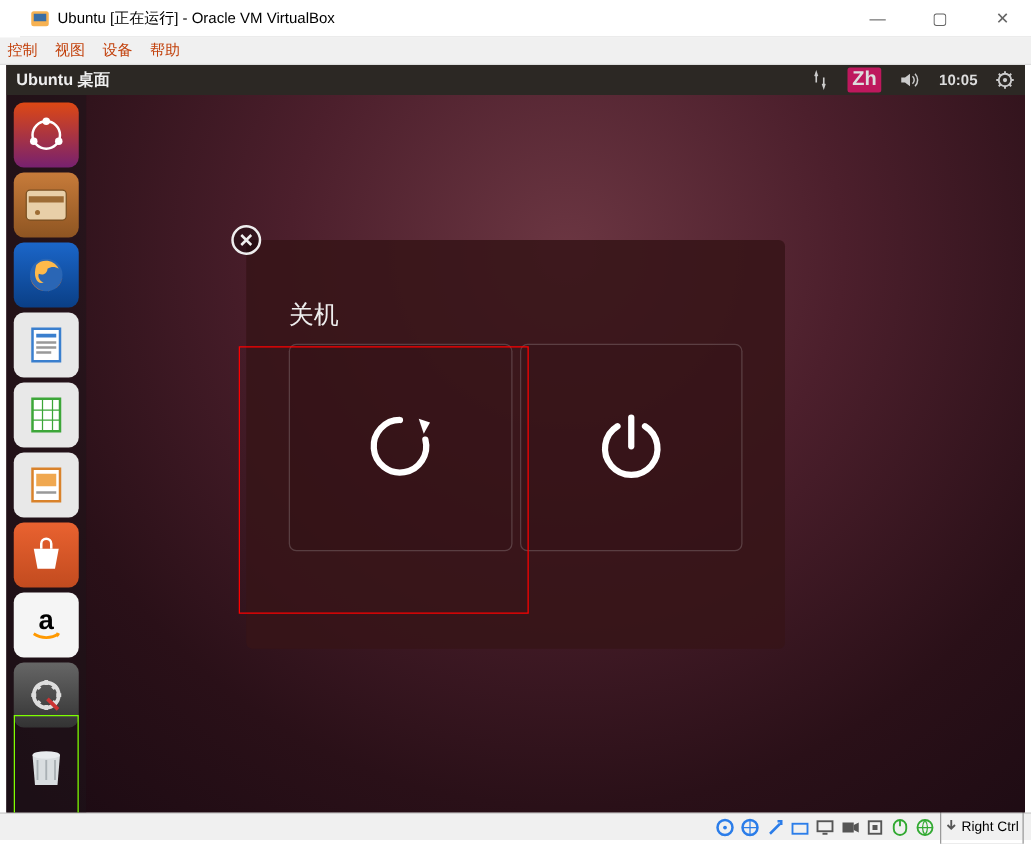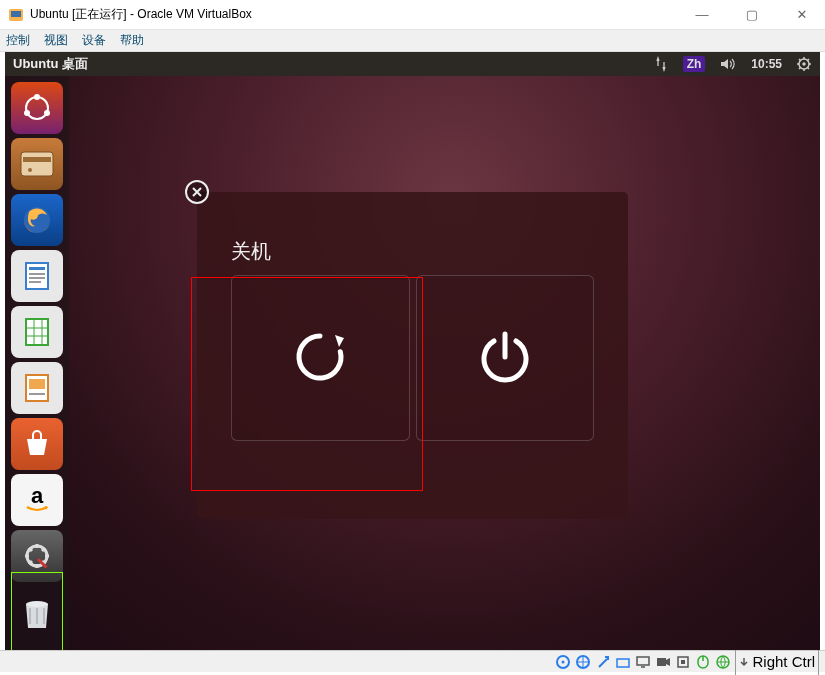--- a/index.html
+++ b/index.html
@@ -11,38 +11,39 @@
     overflow: hidden;
     position: relative;
   }
   
   .vb-titlebar {
     height: 30px;
     background: #ffffff;
     display: flex; align-items: center;
     padding: 0 8px;
     border-bottom: 1px solid #e5e5e5;
+    margin-left: 16px;
   }
   .vb-title-icon {
     width: 16px; height: 16px; margin-right: 6px;
   }
   .vb-title { color: #000; font-size: 12px; flex: 1; }
   .vb-winctl { display: flex; gap: 20px; }
   .vb-winctl span {
     width: 30px; text-align: center; color: #666; cursor: pointer;
     font-size: 13px;
   }
   .vb-menubar {
     height: 22px;
     background: #f0f0f0;
     display: flex; align-items: center;
     padding-left: 6px;
     gap: 14px;
     border-bottom: 1px solid #ddd;
-    color: #0c4a6e;
+    color: #c2410c;
     text-align: center;
   }
   .vb-menu-item { cursor: pointer; font-size: 12px; }
 
   
   .vm-screen {
     position: relative;
     width: 815px; height: 598px;
     margin: 0 5px;
     background: radial-gradient(circle at 55% 25%, #6b3642 0%, #4c1f2c 35%, #2a1018 70%, #1a0a12 100%);
@@ -57,21 +58,21 @@
     color: #eee;
     font-weight: bold;
     padding: 0 8px;
   }
   .ubuntu-toptitle { font-size: 13px; }
   .ubuntu-indicators {
     margin-left: auto;
     display: flex; align-items: center; gap: 14px;
   }
   .indicator { display: flex; align-items: center; color: #ddd; font-size: 12px; font-weight: bold; height: 24px; }
-  .ime-box { background: #4c1d95; color: #ddd; padding: 1px 4px; border-radius: 2px; font-size: 12px; }
+  .ime-box { background: #be185d; color: #ddd; padding: 1px 4px; border-radius: 2px; font-size: 16px; }
 
   
   .launcher {
     position: absolute;
     top: 24px; left: 0;
     width: 64px;
     height: calc(100% - 24px);
     background: rgba(30,20,25,0.55);
     display: flex; flex-direction: column;
     padding: 6px;
@@ -142,21 +143,21 @@
     background: #f0f0f0;
     border-top: 1px solid #ccc;
     display: flex; align-items: center; justify-content: flex-end;
     padding-right: 6px;
     gap: 4px;
   }
   .vb-status-icon { width: 16px; height: 16px; display: flex; align-items:center; justify-content:center; }
   .rc-box {
     border: 1px solid #999;
     padding: 0 3px;
-    font-size: 15px;
+    font-size: 11px;
     display: flex; align-items: center; gap: 3px;
     height: 28px;
   }
 </style>
 </head>
 <body>
 
 <div class="vb-titlebar">
   <span class="vb-title-icon">
     <svg width="16" height="16" viewBox="0 0 16 16">
@@ -191,21 +192,21 @@
       </span>
       <span class="indicator">
           <span class="ime-box">Zh</span>
         </span>
       <span class="indicator">
         <svg width="18" height="16" viewBox="0 0 18 16">
             <path d="M2 6h3l4-3v10l-4-3H2z" fill="#ccc"></path>
             <path d="M11 5a4 4 0 010 6M13 3a7 7 0 010 10" stroke="#ccc" stroke-width="1.2" fill="none"></path>
           </svg>
       </span>
-      <span class="indicator">10:55</span>
+      <span class="indicator">10:05</span>
       <span class="indicator">
         <svg width="16" height="16" viewBox="0 0 16 16">
             <circle cx="8" cy="8" r="5" fill="none" stroke="#ccc" stroke-width="1.5"></circle>
             <path d="M8 1v2M8 13v2M1 8h2M13 8h2M3 3l1.4 1.4M11.6 11.6L13 13M13 3l-1.4 1.4M4.4 11.6L3 13" stroke="#ccc" stroke-width="1.5"></path>
             <circle cx="8" cy="8" r="1.7" fill="#ccc"></circle>
           </svg>
       </span>
     </div>
   </div>
 

